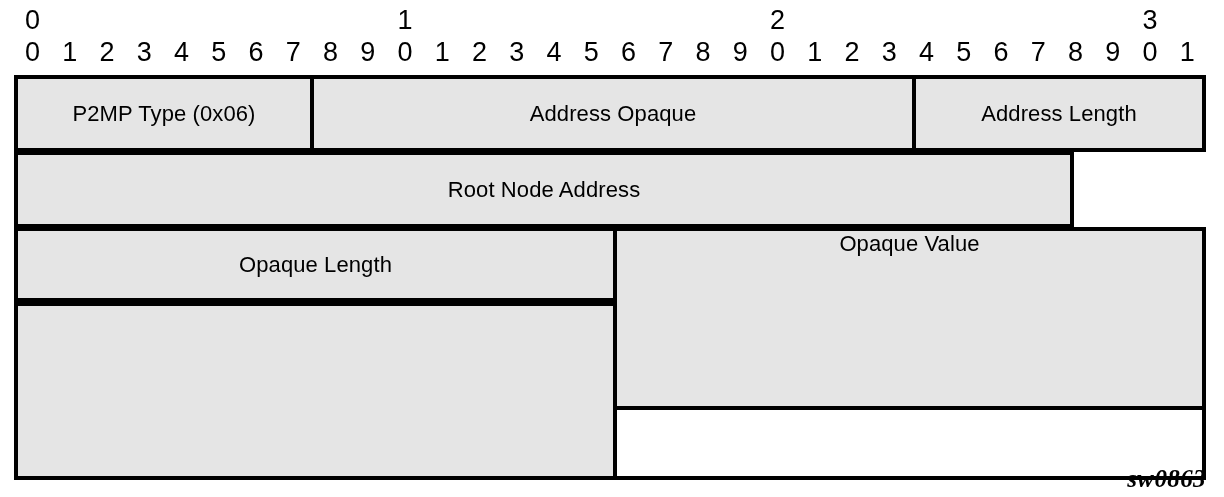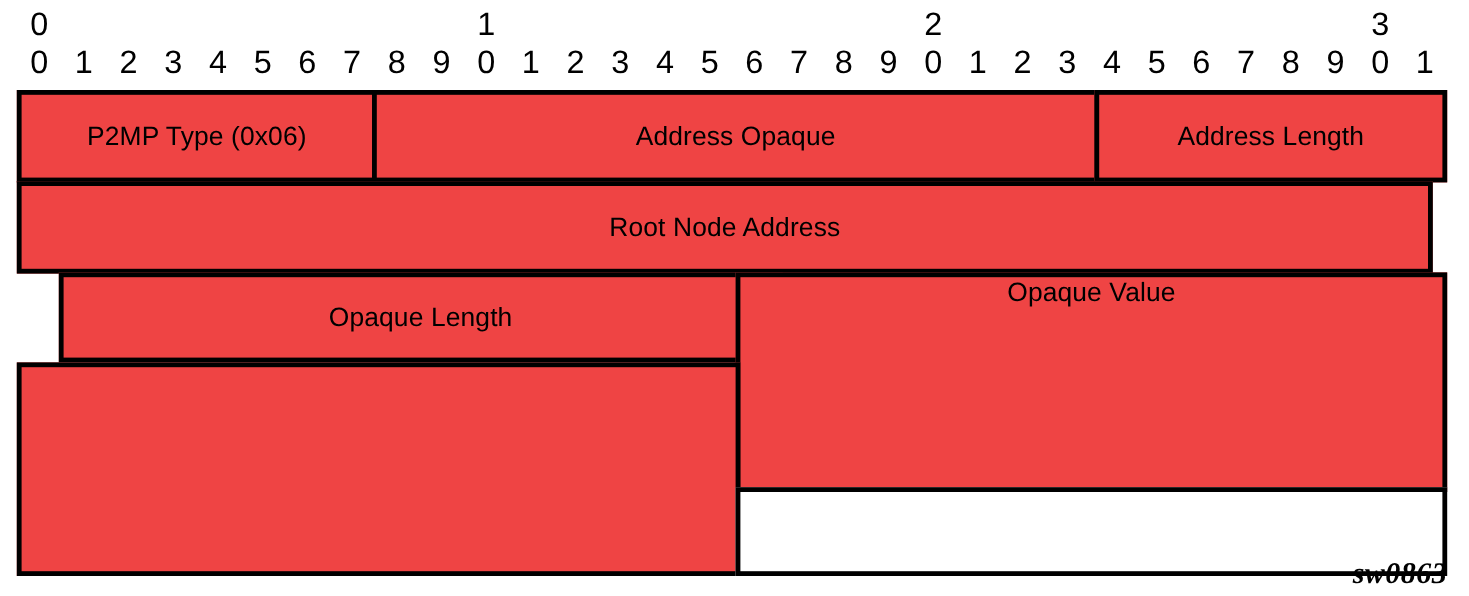--- a/index.html
+++ b/index.html
@@ -47,21 +47,21 @@
   
   .pkt {
     position: absolute;
     left: 0;
     top: 0;
   }
   .cell {
     position: absolute;
     box-sizing: border-box;
     border: 4px solid #000;
-    background: #ef4444;
+    background: #e5e5e5;
     display: flex;
     align-items: center;
     justify-content: center;
   }
   .cell-label {
     font-size: 22px;
     font-family: "Liberation Sans", sans-serif;
     color: #000;
     letter-spacing: 0.1px;
     white-space: nowrap;
@@ -145,25 +145,25 @@
     </div>
 
     <div class="cell" style="left:310px; top:75px; width:606px; height:77px;">
       <span class="cell-label">Address Opaque</span>
     </div>
 
     <div class="cell" style="left:912px; top:75px; width:294px; height:77px;align-items:center;">
       <span class="cell-label">Address Length</span>
     </div>
 
-    <div class="cell" style="left:14px; top:151px; width:1180px; height:77px;">
+    <div class="cell" style="left:14px; top:151px; width:1060px; height:77px;">
       <span class="cell-label">Root Node Address</span>
     </div>
 
-    <div class="cell" style="left:14px; top:227px; width:603px; height:75px;margin-left:35px;">
+    <div class="cell" style="left:14px; top:227px; width:603px; height:75px;">
       <span class="cell-label">Opaque Length</span>
     </div>
 
     <div class="cell" style="left:613px; top:227px; width:593px; height:183px; align-items:flex-start;">
       <span class="cell-label" style="">Opaque Value</span>
     </div>
 
     <div class="cell" style="left:14px; top:302px; width:603px; height:178px;">
       <span class="cell-label"></span>
     </div>

